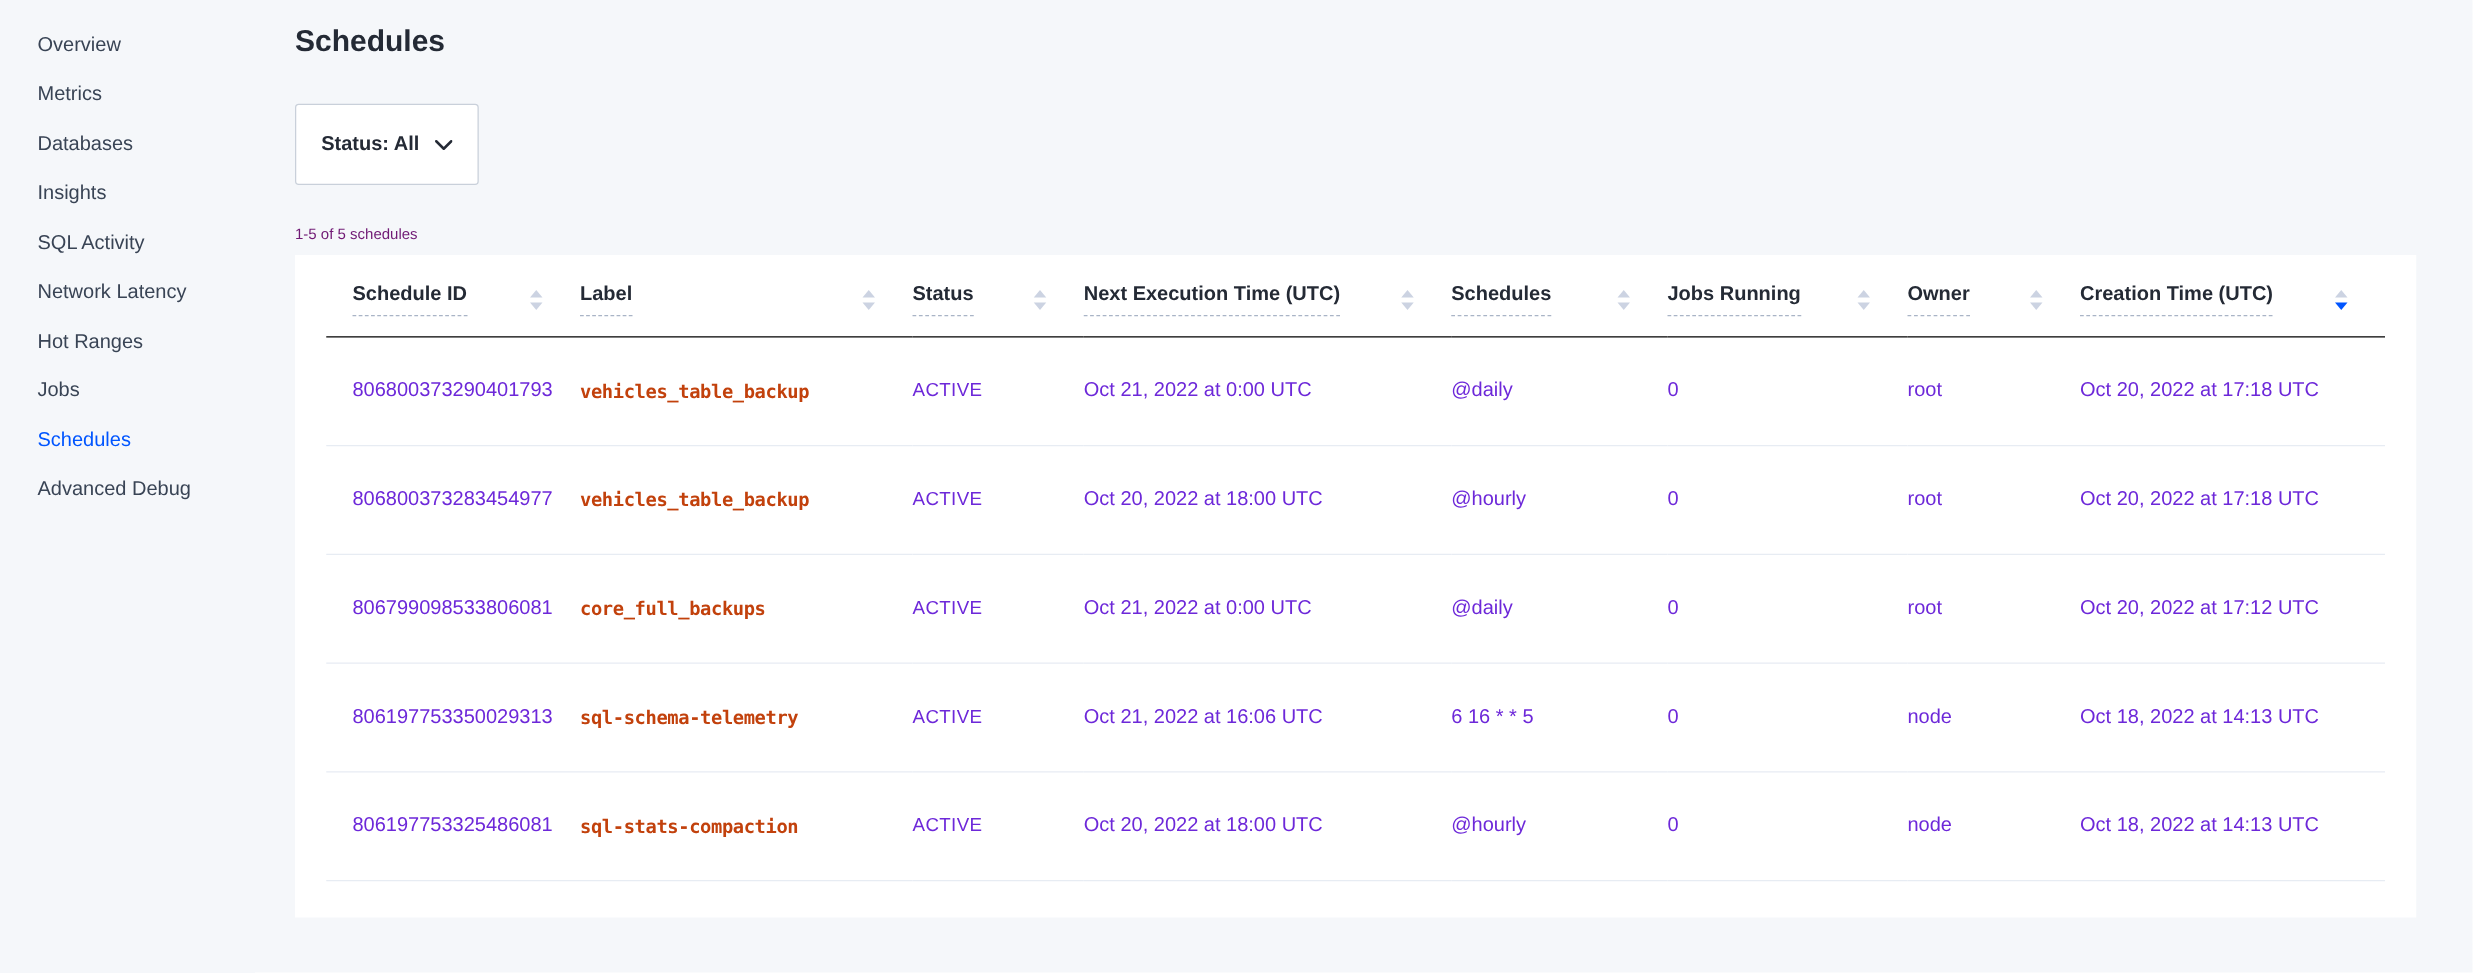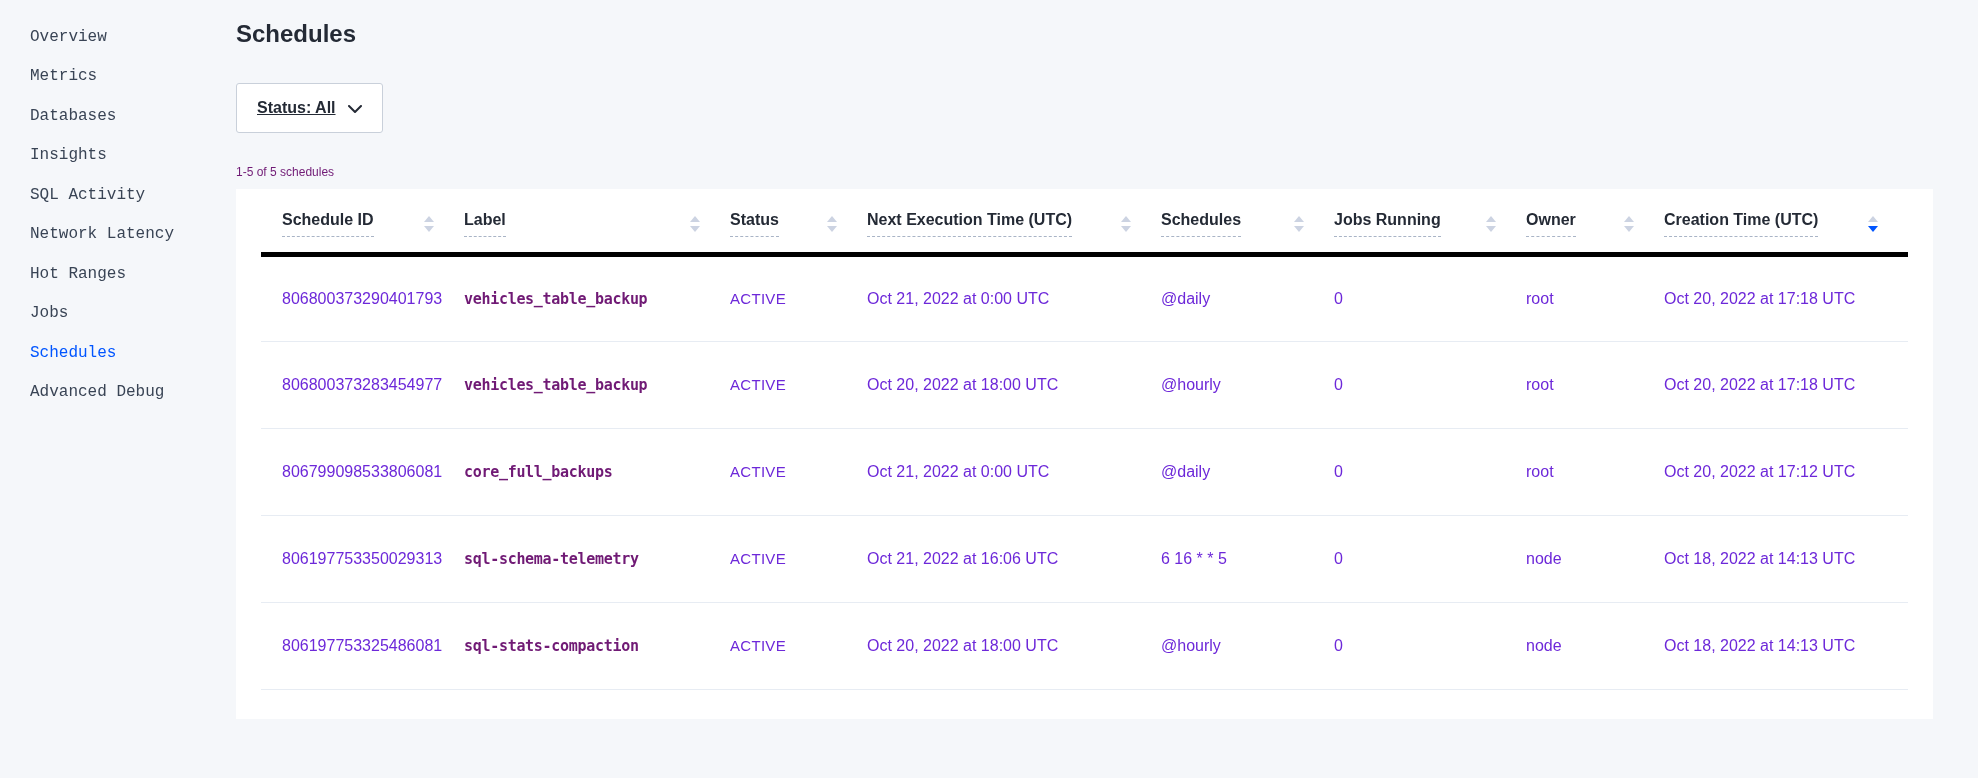--- a/index.html
+++ b/index.html
@@ -6,56 +6,56 @@
   html,body { width:1978px; height:778px; }
   body {
     font-family:"Liberation Sans", sans-serif;
     background:#f5f7fa;
     color:#394455;
     display:flex;
     overflow:hidden;
   }
 
   
-  .sidebar { width:236px; flex:0 0 236px; padding-top:17px;font-family:Liberation Mono, monospace; }
+  .sidebar { width:236px; flex:0 0 236px; padding-top:17px; }
   .sidebar-item {
     height:39.5px; display:flex; align-items:center;
     padding-left:30px; font-size:16px; color:#394455; cursor:pointer;
   }
   .sidebar-item.active { color:#0055ff; }
 
   
   .main { flex:1 1 auto; padding:20px 45px 0 0; }
   .page-title { font-size:24px; line-height:28px; font-weight:700; color:#242a35; }
 
   .filters { margin-top:35px; display:flex; gap:17px; }
   .dropdown-btn {
     display:inline-flex; align-items:center; gap:12px;
     background:#ffffff; border:1px solid #c9d0da; border-radius:3px;
     padding:12px 20px; font-family:inherit; font-size:16px; font-weight:700; color:#242a35;
-    cursor:pointer; height:50px;text-decoration:underline;
+    cursor:pointer; height:65px;
   }
   .dropdown-btn svg { display:block; margin-top:2px; }
 
   .results-count { margin-top:32px; font-size:12px; color:#701a75; }
 
   .card { margin-top:10px; background:#ffffff; min-height:530px; padding:0 25px 22px 25px; }
 
   table { width:100%; border-collapse:collapse; table-layout:fixed; }
   col.col-schedule_id   { width:203px; }
   col.col-label         { width:266px; }
   col.col-status        { width:137px; }
   col.col-next_execution{ width:294px; }
   col.col-recurrence    { width:173px; }
   col.col-jobs_running  { width:192px; }
   col.col-owner         { width:138px; }
   col.col-creation_time { width:auto;  }
 
   th {
-    border-bottom:5px solid #000000; height:65px;
+    border-bottom:1px solid #000000; height:65px;
     text-align:right; vertical-align:middle; padding:8px 30px 0 0; cursor:pointer;
   }
   th .th-inner { display:flex; align-items:center; justify-content:space-between; }
   th:first-child .th-inner { padding-left:21px; }
   .th-label {
     font-size:16px; font-weight:700; color:#242a35;
     border-bottom:1px dashed #a9b4c6; padding-bottom:7px;
   }
   .sort-arrows { display:inline-flex; flex-direction:column; align-items:center; margin-left:12px; }
   .tri-up   { width:0; height:0; border-left:5px solid transparent; border-right:5px solid transparent;
@@ -64,21 +64,21 @@
               border-top:6px solid #ccd3e2; }
   .sort-arrows.sort-desc .tri-down { border-top-color:#0055ff; }
 
   td {
     height:87px; vertical-align:middle; border-bottom:1px solid #e7ecf3;
     font-size:16px; color:#6d28d9; padding-right:20px;
   }
   td:first-child { padding-left:21px; }
   td.col-label {
     font-family:"DejaVu Sans Mono", monospace; font-weight:700; font-size:15px;
-    color:#701a75; letter-spacing:-0.3px;
+    color:#c2410c; letter-spacing:-0.3px;
   }
   td.col-status { font-size:15px; letter-spacing:0.3px; }
 </style>
 </head>
 <body>
 
 <nav class="sidebar">
     <div class="sidebar-item">Overview</div>
     <div class="sidebar-item">Metrics</div>
     <div class="sidebar-item">Databases</div>

